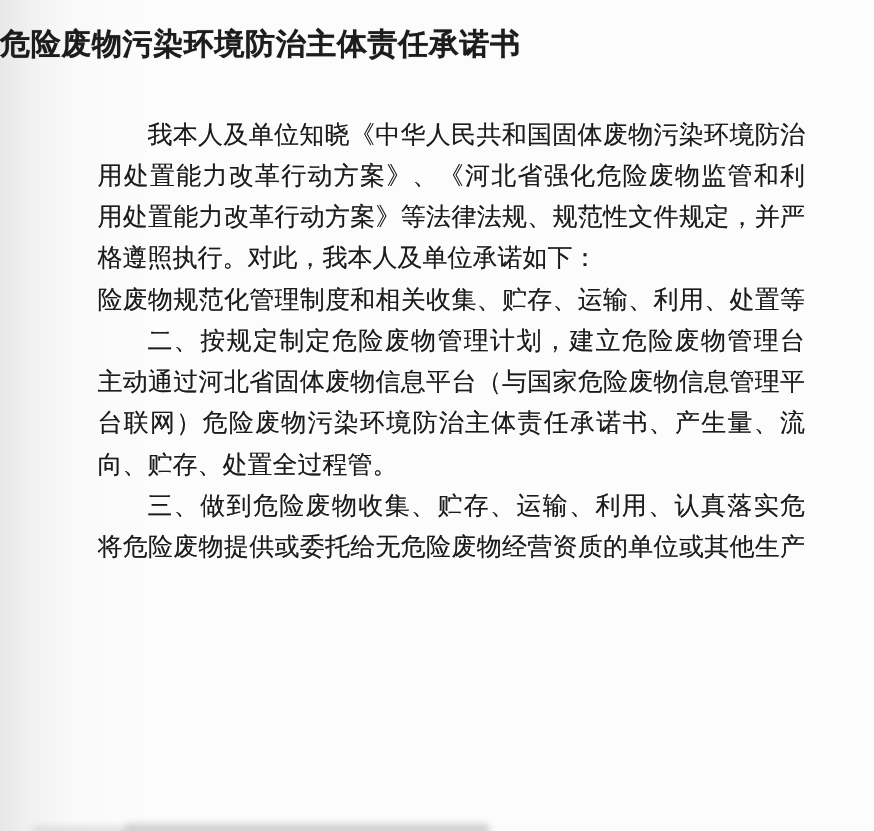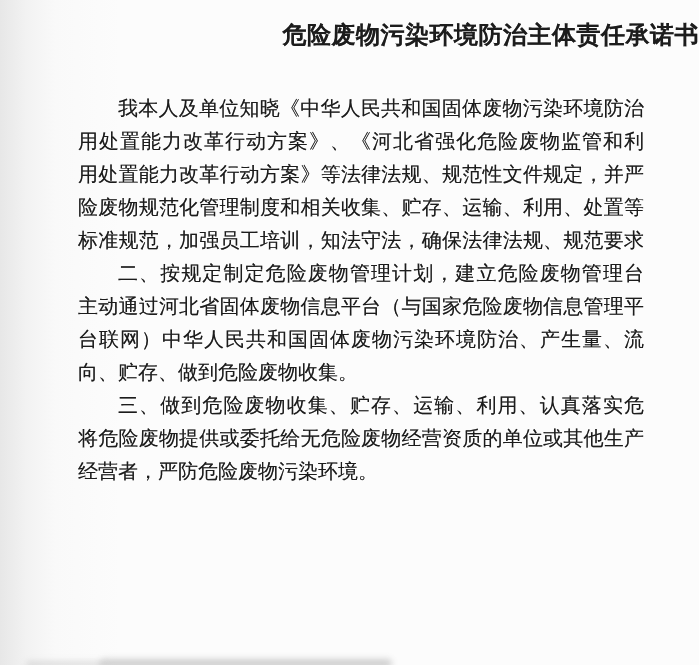--- a/index.html
+++ b/index.html
@@ -16,21 +16,21 @@
       #f9f9f9 55px,
       var(--page-bg, #fcfcfc) 120px,
       var(--page-bg, #fcfcfc) 100%);
     color: var(--text-color, #1c1c1c);
     overflow: hidden;
   }
   .doc-title {
     position: absolute;
     top: 19px; left: 0;
     width: 100%;
-    text-align: right;
+    text-align: left;
     font-size: 24px;
     font-weight: bold;
     letter-spacing: 0.5px;
     text-shadow: 0 0 0.6px rgba(0,0,0,0.6);
   }
   .doc-body {
     position: absolute;
     top: 92px; left: 78px;
     width: 566px;
     font-size: 20px;
@@ -70,33 +70,32 @@
 
 <div class="page">
   <div class="doc-title">危险废物污染环境防治主体责任承诺书</div>
 
   <div class="doc-body">
 
   <div class="para">
         <div class="line first">我本人及单位知晓《中华人民共和国固体废物污染环境防治</div>
         <div class="line">用处置能力改革行动方案》、《河北省强化危险废物监管和利</div>
         <div class="line">用处置能力改革行动方案》等法律法规、规范性文件规定，并严</div>
+        <div class="line last">格遵照执行。对此，我本人及单位承诺如下：</div>
       </div>
       <div class="para">
         <div class="line">险废物规范化管理制度和相关收集、贮存、运输、利用、处置等</div>
-        <div class="line">标准规范，加强员工培训，知法守法，确保法律法规、规范要求</div>
       </div>
       <div class="para">
         <div class="line first">二、按规定制定危险废物管理计划，建立危险废物管理台账，</div>
         <div class="line">主动通过河北省固体废物信息平台（与国家危险废物信息管理平</div>
-        <div class="line">台联网）中华人民共和国固体废物污染环境防治、产生量、流</div>
-        <div class="line last">向、贮存、做到危险废物收集。</div>
+        <div class="line">台联网）危险废物污染环境防治主体责任承诺书、产生量、流</div>
+        <div class="line last">向、贮存、处置全过程管。</div>
       </div>
       <div class="para">
         <div class="line first">三、做到危险废物收集、贮存、运输、利用、认真落实危</div>
         <div class="line">将危险废物提供或委托给无危险废物经营资质的单位或其他生产</div>
-        <div class="line last">经营者，严防危险废物污染环境。</div>
       </div>
     </div>
 
   <div class="scan-smudge-main"></div>
   <div class="scan-smudge-left"></div>
 </div>
 
 </body></html>

